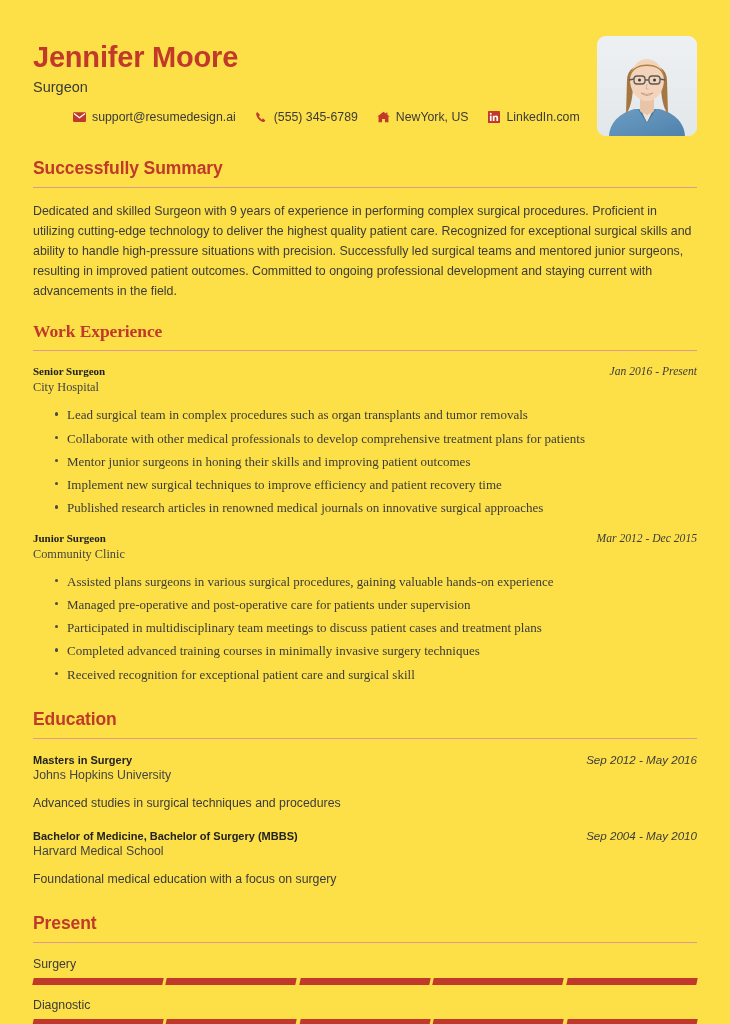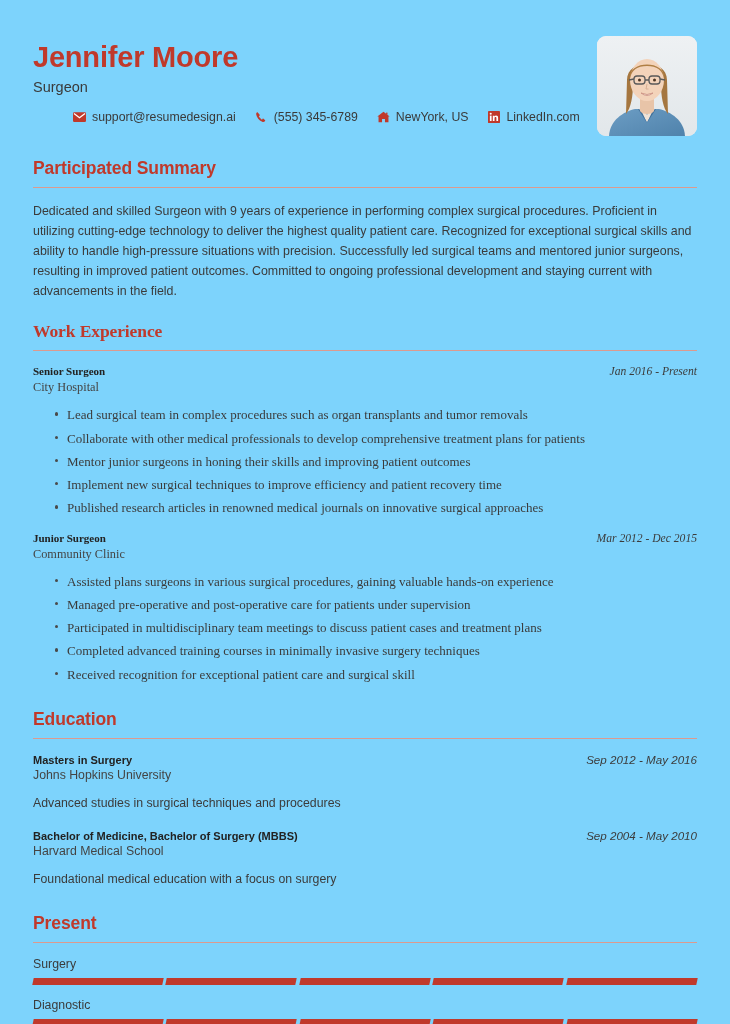--- a/index.html
+++ b/index.html
@@ -13,21 +13,21 @@
   body {
     font-family: "Liberation Sans", sans-serif;
     color: #333333;
     -webkit-font-smoothing: antialiased;
   }
 
   .page {
     position: relative;
     width: 730px;
     height: 1024px;
-    background: #7dd3fc;
+    background: #fde047;
     padding: 0 33px;
     overflow: hidden;
   }
 
   
   .header {
     display: flex;
     justify-content: space-between;
     align-items: flex-start;
     padding-top: 36px;
@@ -311,21 +311,21 @@
         <circle cx="57.5" cy="44" r="1.5" fill="#4a3524"></circle>
 
         <path d="M50 48 L49 53 L51.5 53" fill="none" stroke="#d8b094" stroke-width="1"></path>
 
         <path d="M44 57 Q50 62 56 57 Q50 60 44 57 Z" fill="#ffffff" stroke="#c98d7e" stroke-width="0.8"></path>
       </svg>
     </div>
   </div>
 
   <div class="section summary">
-    <div class="section-title">Participated Summary</div>
+    <div class="section-title">Successfully Summary</div>
     <div class="section-rule"></div>
     <p class="summary-text">Dedicated and skilled Surgeon with 9 years of experience in performing complex surgical procedures. Proficient in utilizing cutting-edge technology to deliver the highest quality patient care. Recognized for exceptional surgical skills and ability to handle high-pressure situations with precision. Successfully led surgical teams and mentored junior surgeons, resulting in improved patient outcomes. Committed to ongoing professional development and staying current with advancements in the field.</p>
   </div>
 
   <div class="section work">
     <div class="section-title">Work Experience</div>
     <div class="section-rule"></div>
 
     <div class="entry first">
       <div class="entry-head">

